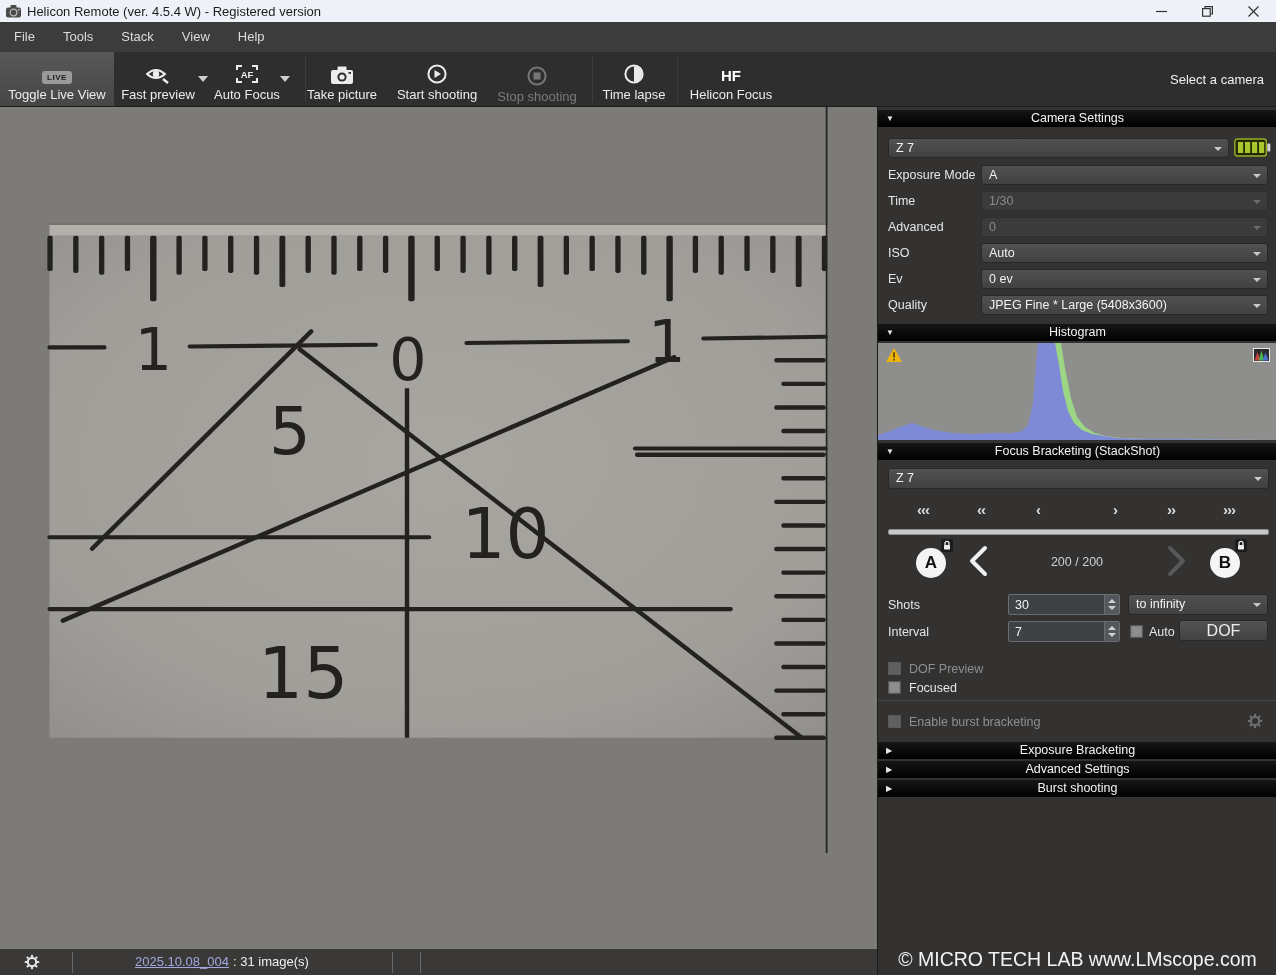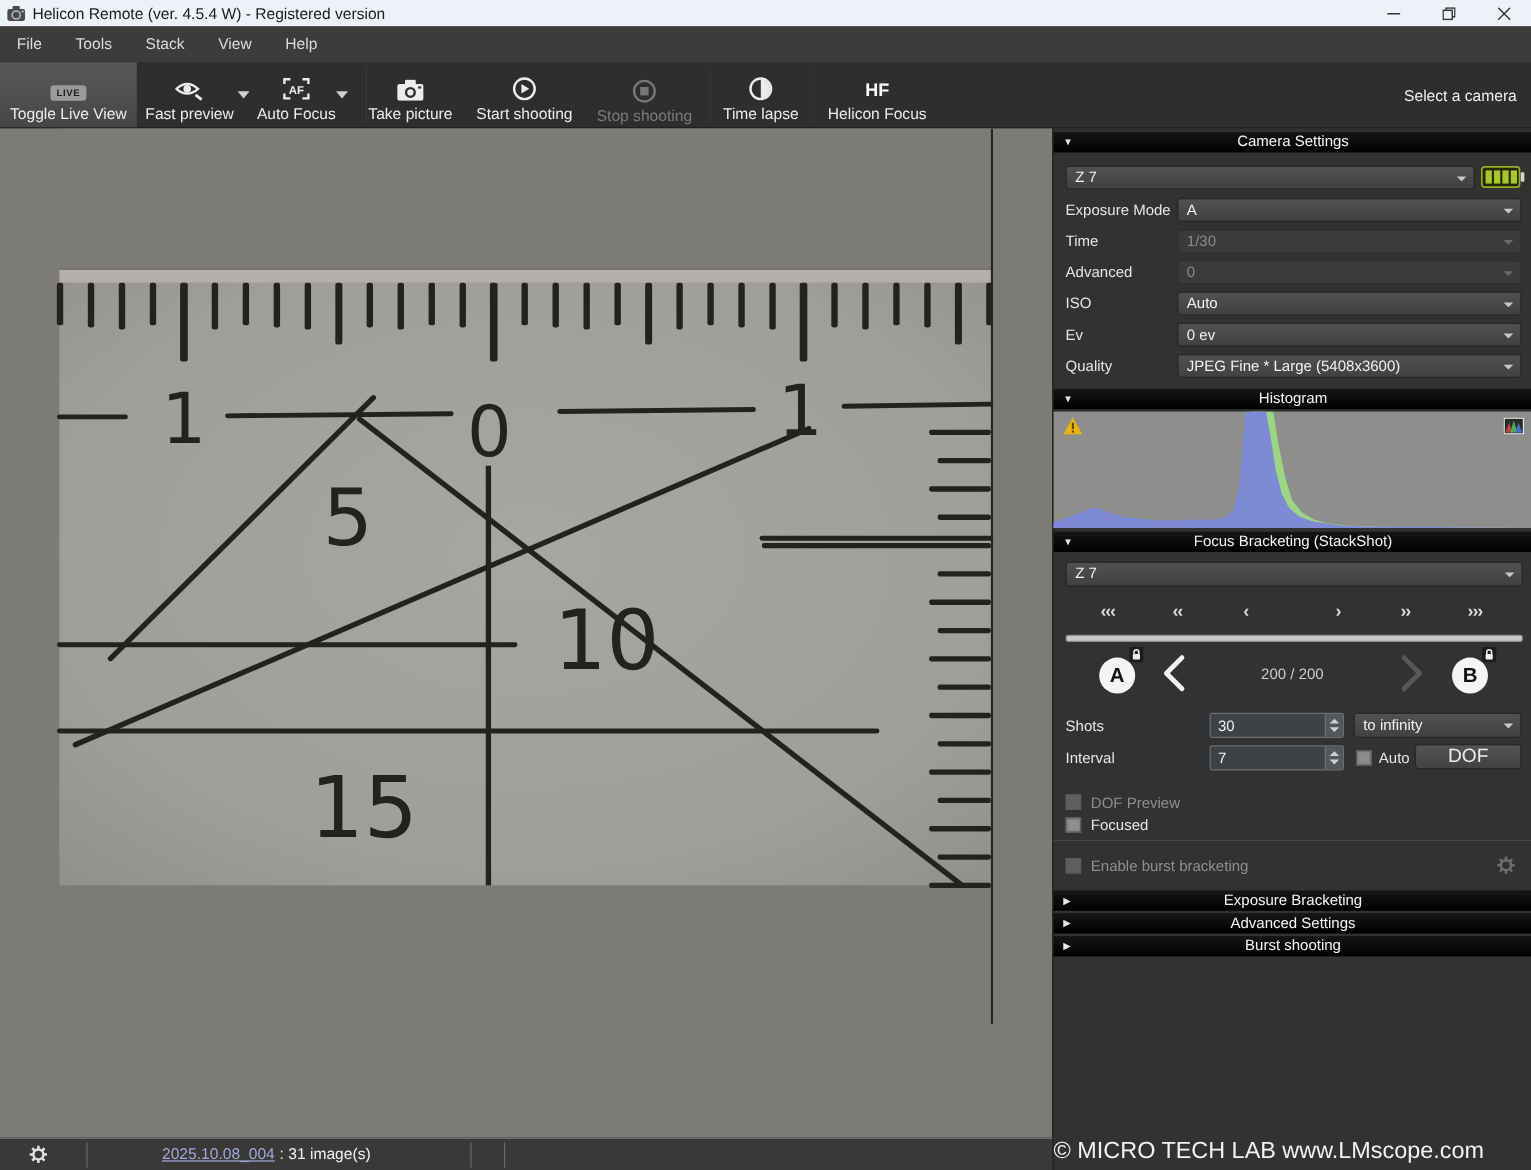--- a/index.html
+++ b/index.html
@@ -76,21 +76,21 @@
       box-shadow:inset 0 0 2px #666;}
   .cb.dis{background:#5f5f5f;}
   .pbtn{position:absolute;height:21px;background:linear-gradient(#535353,#424242);
         border:1px solid #282828;border-radius:3px;color:#ececec;font-size:16px;
         font-family:"Liberation Sans",sans-serif;}
   .muted{color:#8f8f8f;}
   .divider{position:absolute;left:0;top:593px;width:399px;height:1px;background:#1f1f1f;
            border-bottom:1px solid #474747;}
   .chev{position:absolute;}
   .locky{position:absolute;}
-  .copyright{position:absolute;left:0;top:841px;width:399px;text-align:left;
+  .copyright{position:absolute;left:0;top:841px;width:399px;text-align:center;
              color:#f2f2f2;font-size:19.5px;white-space:nowrap;}
 
   
   .statusbar{position:absolute;left:0;top:948px;width:877px;height:27px;background:#3a3938;
              border-top:1px solid #7d7d7d;color:#f0f0f0;font-size:13px;}
   .ssep{position:absolute;top:3px;height:21px;width:1px;background:#6a6a6a;}
   .sessionlink{position:absolute;left:135px;top:5px;color:#a2a7dd;text-decoration:underline;}
   .sessioninfo{position:absolute;left:233px;top:5px;color:#f0f0f0;white-space:nowrap;}
 </style>
 </head>

